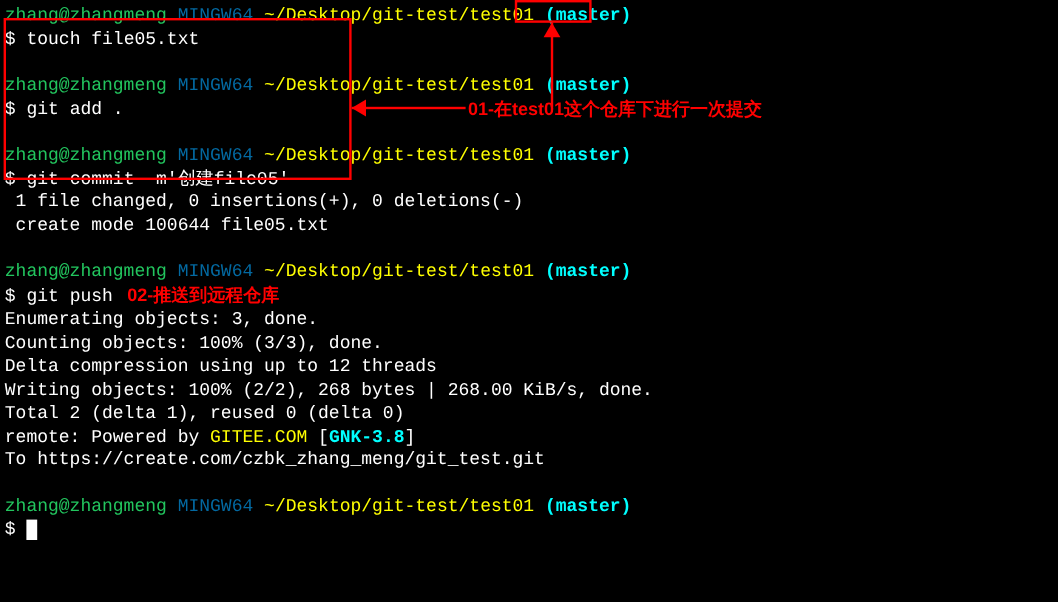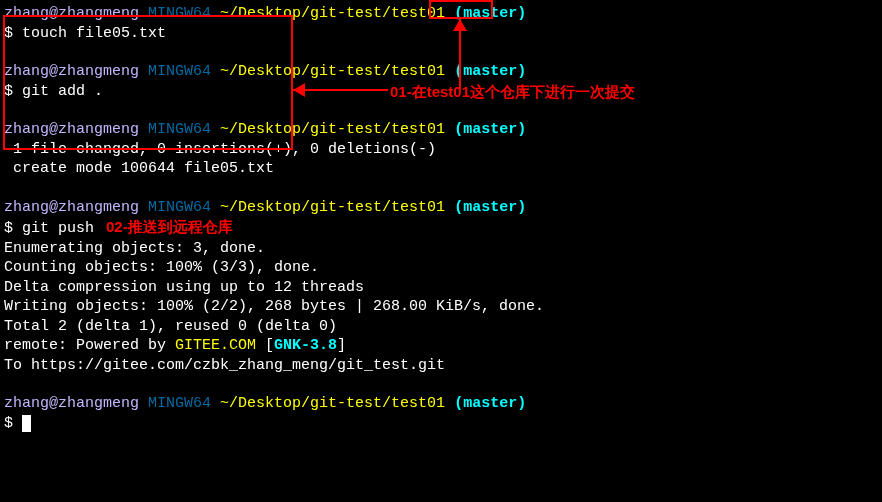--- a/index.html
+++ b/index.html
@@ -9,21 +9,21 @@
       font-size: 15px;
       line-height: 1.3;
       color: #fff;
       padding: 4px;
       width: 882px;
       height: 502px;
       position: relative;
       overflow: hidden;
     }
     .line { white-space: pre; }
-    .green { color: #c4b5fd; }
+    .green { color: #22c55e; }
     .magenta { color: #0369a1; }
     .yellow { color: #ffff00; }
     .cyan { color: #00ffff; font-weight: bold; }
     .white { color: #ffffff; }
     .red-annotation {
       color: #ff0000;
       font-weight: bold;
       font-family: 'Microsoft YaHei', 'SimHei', sans-serif;
     }
     .red-box {
@@ -70,33 +70,34 @@
 <div class="line"><span class="white">$ </span><span class="white">touch file05.txt</span></div>
 
 <div class="blank"></div>
 
 <div class="line"><span class="green">zhang@zhangmeng</span><span class="green"> </span><span class="magenta">MINGW64</span><span class="white"> </span><span class="yellow">~/Desktop/git-test/test01</span><span class="white"> </span><span class="cyan">(master)</span></div>
 <div class="line"><span class="white">$ </span><span class="white">git add .</span><span class="red-annotation" style="position:absolute; left:390px;">01-在test01这个仓库下进行一次提交</span></div>
 
 <div class="blank"></div>
 
 <div class="line"><span class="green">zhang@zhangmeng</span><span class="green"> </span><span class="magenta">MINGW64</span><span class="white"> </span><span class="yellow">~/Desktop/git-test/test01</span><span class="white"> </span><span class="cyan">(master)</span></div>
+<div class="line"><span class="white">$ </span><span class="white">git commit -m'创建file05'</span></div>
 <div class="line white"> 1 file changed, 0 insertions(+), 0 deletions(-)</div>
 <div class="line white"> create mode 100644 file05.txt</div>
 
 <div class="blank"></div>
 
 <div class="line"><span class="green">zhang@zhangmeng</span><span class="green"> </span><span class="magenta">MINGW64</span><span class="white"> </span><span class="yellow">~/Desktop/git-test/test01</span><span class="white"> </span><span class="cyan">(master)</span></div>
 <div class="line"><span class="white">$ </span><span class="white">git push</span><span class="red-annotation" style="margin-left:12px;">02-推送到远程仓库</span></div>
 <div class="line white">Enumerating objects: 3, done.</div>
 <div class="line white">Counting objects: 100% (3/3), done.</div>
 <div class="line white">Delta compression using up to 12 threads</div>
 <div class="line white">Writing objects: 100% (2/2), 268 bytes | 268.00 KiB/s, done.</div>
 <div class="line white">Total 2 (delta 1), reused 0 (delta 0)</div>
 <div class="line"><span class="white">remote: Powered by </span><span class="yellow">GITEE.COM</span><span class="white"> [</span><span class="cyan">GNK-3.8</span><span class="white">]</span></div>
-<div class="line white">To https://gitee.com/czbk_zhang_meng/git_test.git</div>
+<div class="line white">To https://create.com/czbk_zhang_meng/git_test.git</div>
 
 <div class="blank"></div>
 
 <div class="line"><span class="green">zhang@zhangmeng</span><span class="green"> </span><span class="magenta">MINGW64</span><span class="white"> </span><span class="yellow">~/Desktop/git-test/test01</span><span class="white"> </span><span class="cyan">(master)</span></div>
 <div class="line"><span class="white">$ </span><span class="cursor"></span></div>
 
 </div>
 
 </body></html>

